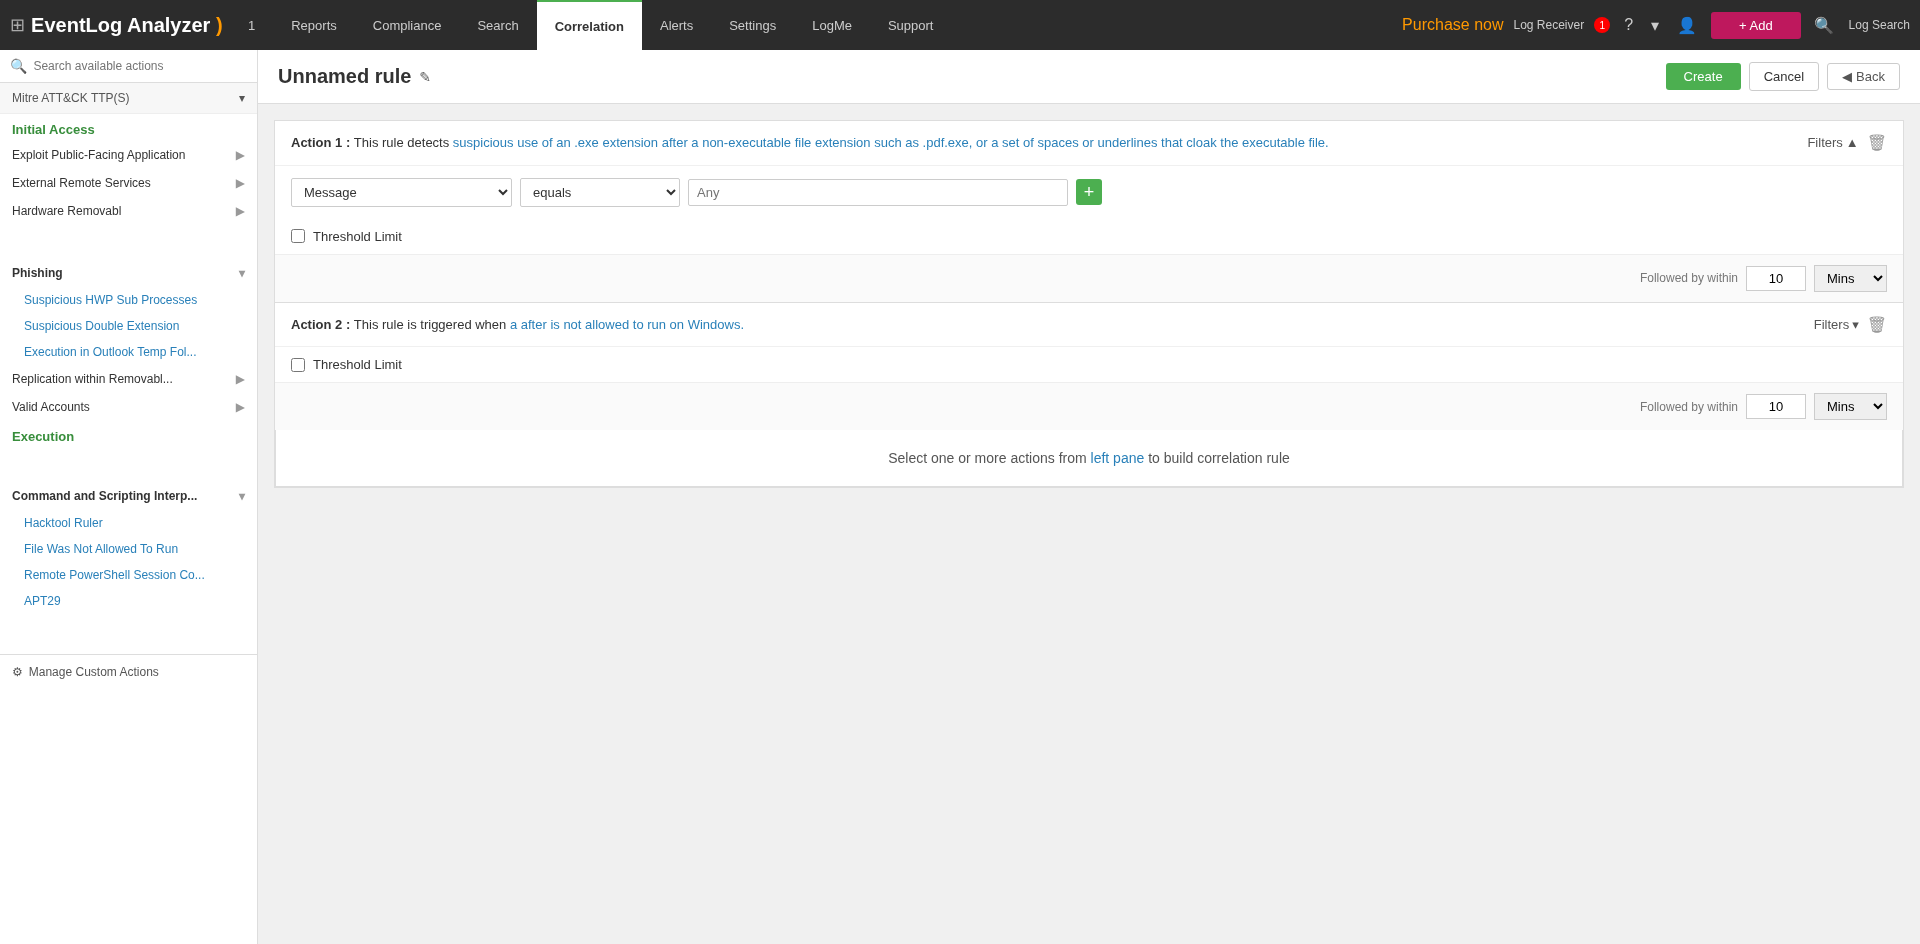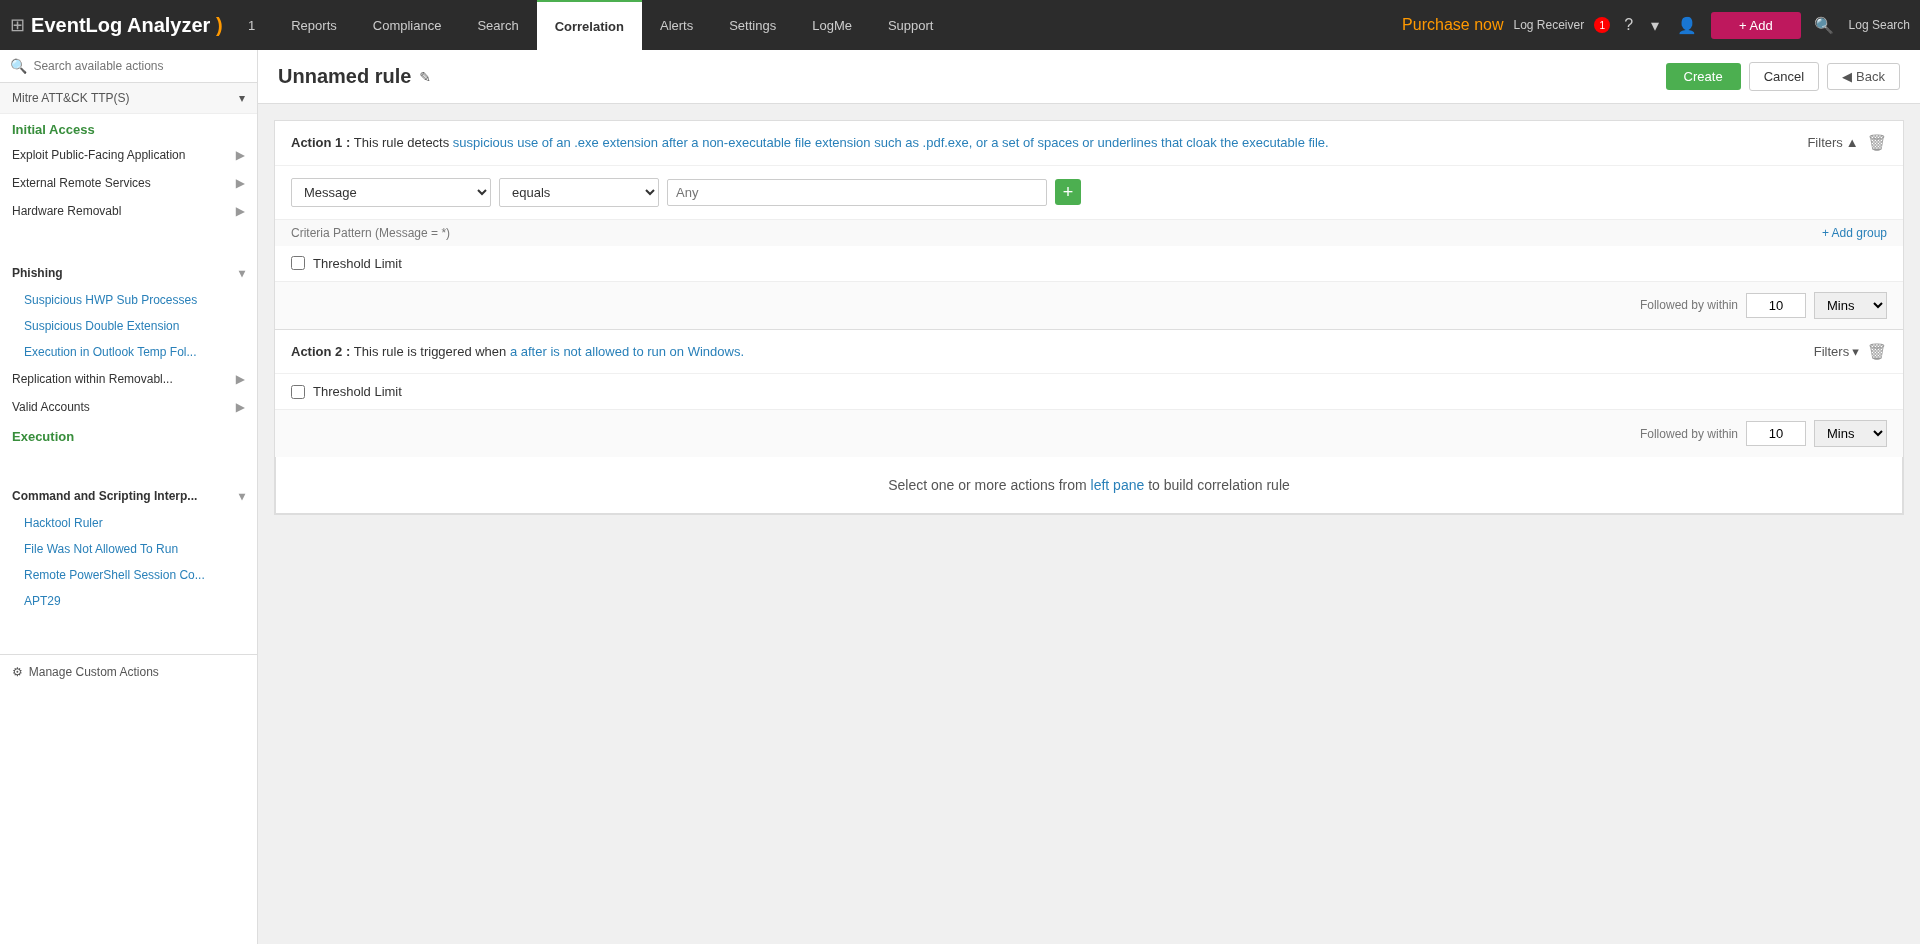--- a/index.html
+++ b/index.html
@@ -67,21 +67,21 @@
     .action-header { display: flex; align-items: flex-start; justify-content: space-between; padding: 12px 16px; border-bottom: 1px solid #f0f0f0; }
     .action-title { font-size: 13px; color: #333; line-height: 1.5; max-width: 1200px; }
     .action-title strong { color: #333; }
     .action-title .highlight { color: #2980b9; }
     .action-controls { display: flex; align-items: center; gap: 8px; }
     .filters-btn { background: none; border: none; color: #555; cursor: pointer; font-size: 13px; display: flex; align-items: center; gap: 3px; }
     .delete-icon { color: #999; cursor: pointer; font-size: 16px; }
 
     .filter-row { display: flex; align-items: center; gap: 8px; padding: 12px 16px; }
     .filter-select { border: 1px solid #ccc; padding: 5px 8px; font-size: 13px; color: #333; border-radius: 2px; background: white; }
-    .filter-select-wide { width: 200px; }
+    .filter-select-wide { width: 221px; }
     .filter-select-medium { width: 160px; }
     .filter-input { border: 1px solid #ccc; padding: 5px 8px; font-size: 13px; color: #333; border-radius: 2px; flex: 1; max-width: 380px; }
     .add-filter-btn { background: #4CAF50; color: white; border: none; width: 26px; height: 26px; border-radius: 3px; cursor: pointer; font-size: 18px; display: flex; align-items: center; justify-content: center; }
 
     .criteria-row { display: flex; align-items: center; justify-content: space-between; padding: 6px 16px; background: #f9f9f9; border-top: 1px solid #eee; font-size: 12px; color: #777; }
     .add-group-btn { color: #2980b9; cursor: pointer; font-size: 12px; }
 
     .threshold-row { display: flex; align-items: center; gap: 8px; padding: 10px 16px; }
     .threshold-checkbox { width: 14px; height: 14px; cursor: pointer; }
     .threshold-label { font-size: 13px; color: #333; }
@@ -232,24 +232,20 @@
           <select class="filter-select filter-select-wide">
             <option>Message</option>
           </select>
           <select class="filter-select filter-select-medium">
             <option>equals</option>
           </select>
           <input type="text" class="filter-input" placeholder="Any" style="">
           <button class="add-filter-btn">+</button>
         </div>
 
-        <div class="criteria-row">
-          <span>Criteria Pattern (Message = *)</span>
-          <span class="add-group-btn">+ Add group</span>
-        </div>
 
         <div class="threshold-row">
           <input type="checkbox" class="threshold-checkbox" style="">
           <span class="threshold-label">Threshold Limit</span>
         </div>
 
         <div class="followed-row">
           <span class="followed-label">Followed by within</span>
           <input type="text" class="followed-input" value="10" style="">
           <select class="followed-select">

